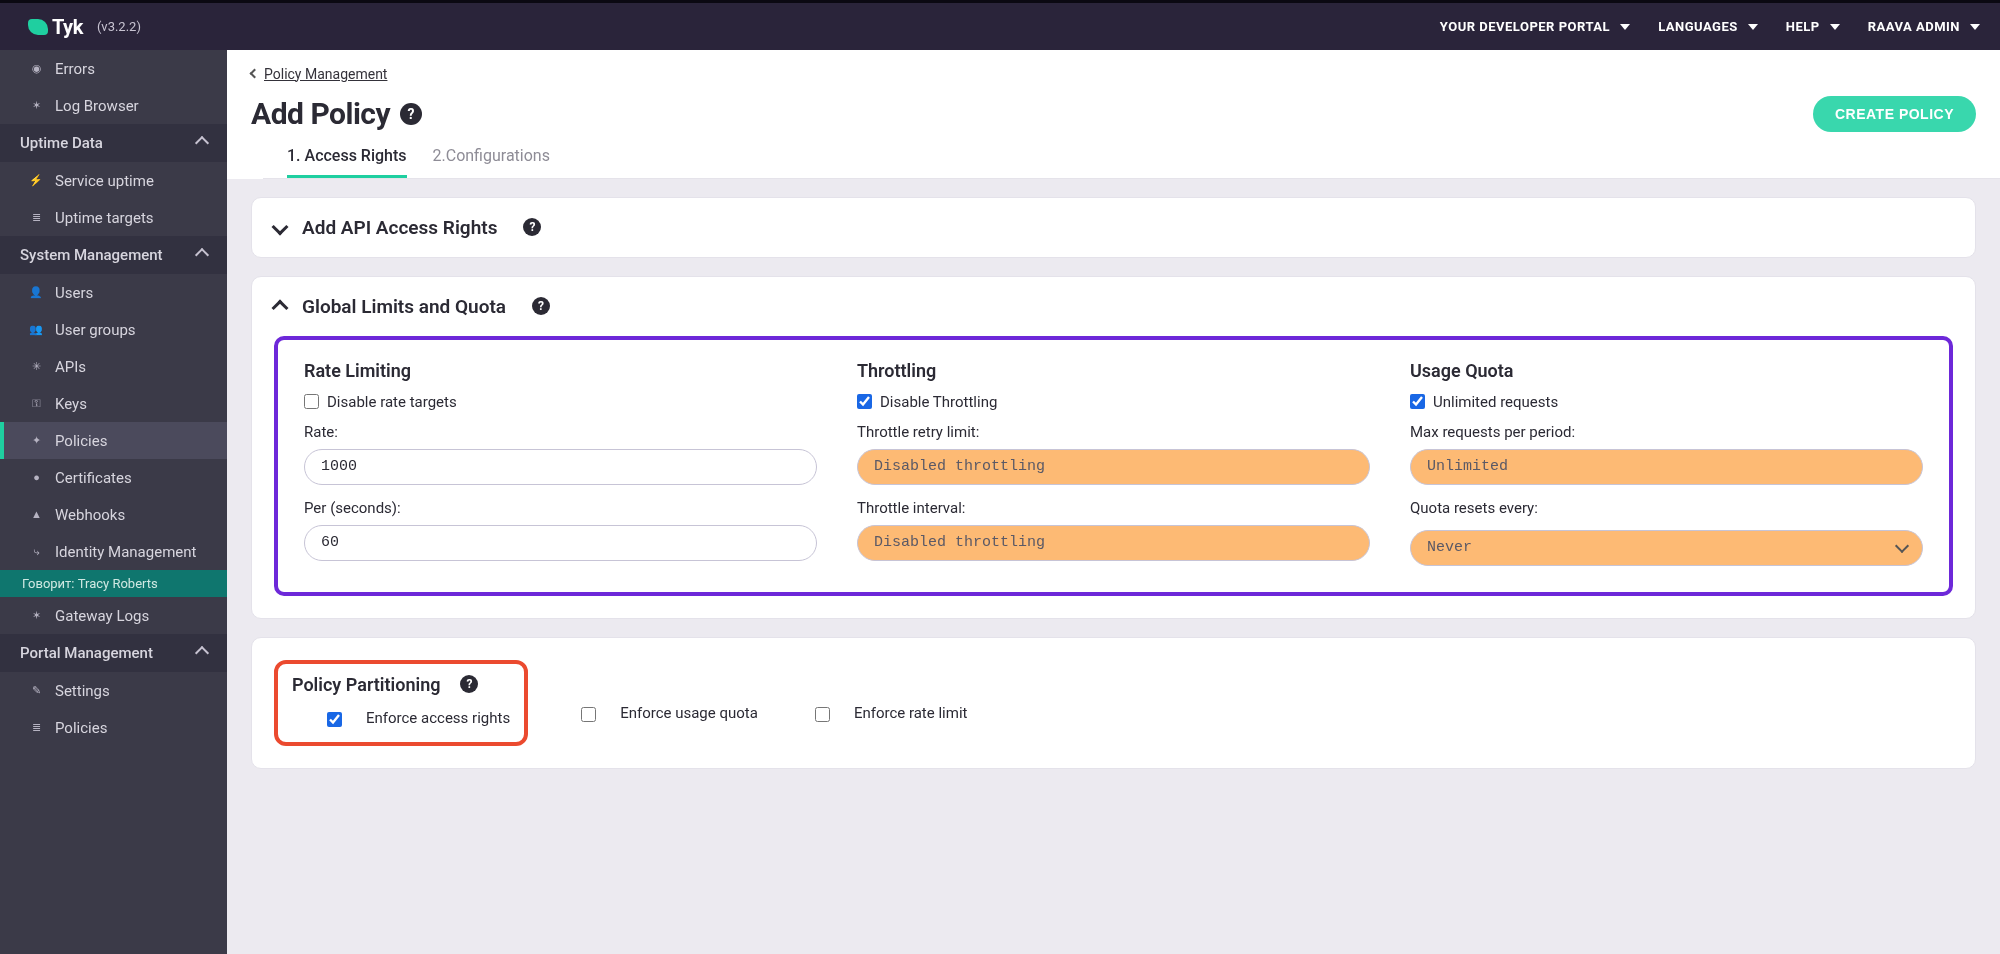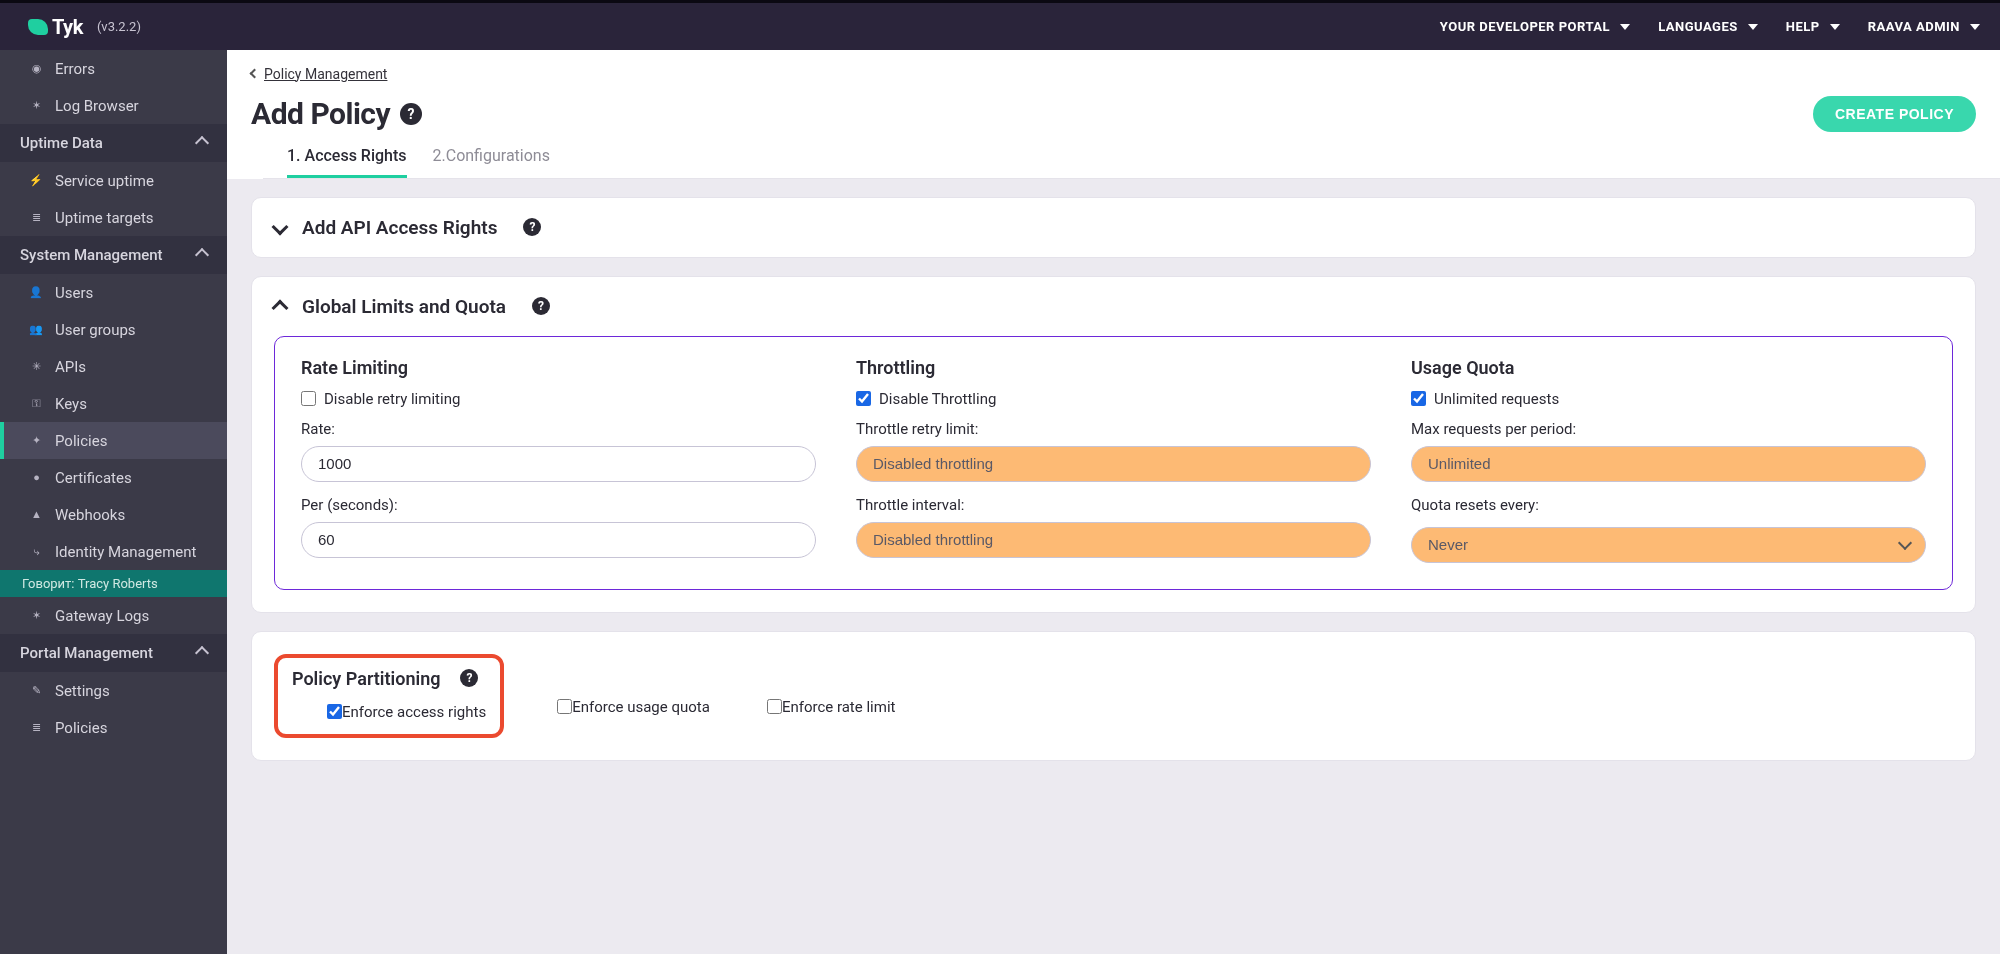--- a/index.html
+++ b/index.html
@@ -115,43 +115,43 @@
 .panel { background: #fff; border: 1px solid #e4e2ea; border-radius: 10px; margin-bottom: 18px; }
 .panel-header { display: flex; align-items: center; gap: 16px; padding: 18px 22px; cursor: pointer; }
 .panel-chevron {
   width: 12px; height: 12px; border-left: 3px solid #2b2a34; border-bottom: 3px solid #2b2a34;
   transform: rotate(-45deg);
 }
 .panel-chevron.up { transform: rotate(135deg); margin-top: 4px; }
 .panel-title { font-size: 19px; font-weight: 600; color: #2b2a34; }
 .panel-body { padding: 0 22px 22px 22px; }
 
-.limits-box { border: 1px solid #6d28d9; border-radius: 10px; padding: 20px 26px 26px 26px; display: grid; grid-template-columns: 1fr 1fr 1fr; gap: 26px 40px; }
+.limits-box { border: 4px solid #6d28d9; border-radius: 10px; padding: 20px 26px 26px 26px; display: grid; grid-template-columns: 1fr 1fr 1fr; gap: 26px 40px; }
 .col-title { font-size: 18px; font-weight: 600; color: #2b2a34; margin-bottom: 12px; }
 .check-line { display: flex; align-items: center; gap: 8px; font-size: 15px; color: #2b2a34; margin-bottom: 12px; }
 .check-line input[type="checkbox"] { width: 15px; height: 15px; accent-color: #1967e5; cursor: pointer; }
 .field-label { font-size: 15px; color: #2b2a34; margin-bottom: 8px; display: block; }
 .text-input, .select-input {
-  width: 100%; height: 36px; border: 1px solid #c7c4d6; border-radius: 18px; padding: 0 16px; font-size: 15px; color: #2b2a34; background: #fff;
+  width: 100%; height: 36px; border: 1px solid #c7c4d6; border-radius: 18px; padding: 0 16px; font-size: 15px; color: #2b2a34; background: #fff; font-family: Liberation Mono, monospace;
 }
 .text-input.disabled, .select-input.disabled { background: #fdba74; color: #5a5966; }
 .select-wrap { position: relative; margin-top: 13px; }
 .select-wrap .sel-chev { position: absolute; right: 16px; top: 50%; width: 10px; height: 10px; border-left: 2px solid #555; border-bottom: 2px solid #555; transform: translateY(-70%) rotate(-45deg); pointer-events: none; }
 .col .row2 { margin-top: 14px; }
 
 .partition-panel .panel-body { padding: 22px; }
 .partition-title-row { display: flex; align-items: center; gap: 10px; margin-bottom: 14px; }
 .partition-title { font-size: 18px; font-weight: 600; color: #2b2a34; }
 .red-highlight {
   border: 4px solid #eb4a2f;
   border-radius: 12px;
   padding: 10px 14px 12px 14px;
   display: inline-block;
 }
-.inline-check { display: inline-flex; align-items: center; gap: 0; font-size: 15px; color: #2b2a34; padding-left: 35px; }
+.inline-check { display: inline-flex; align-items: flex-end; gap: 24px; font-size: 15px; color: #2b2a34; padding-left: 35px; }
 .inline-check input { width: 15px; height: 15px; accent-color: #1967e5; cursor: pointer; }
 
 </style>
 </head>
 <body>
 
 <div class="topbar">
   <div class="logo">
     <span class="logo-mark"></span>
     <span class="logo-text">Tyk</span>
@@ -301,21 +301,21 @@
           <span class="panel-title">Global Limits and Quota</span>
           <span class="help-circle small">?</span>
         </div>
         <div class="panel-body">
           <div class="limits-box">
 
             <div class="col">
               <div class="col-title">Rate Limiting</div>
               <label class="check-line">
                 <input type="checkbox" style="">
-                <span>Disable retry limiting</span>
+                <span>Disable rate targets</span>
               </label>
               <label class="field-label">Rate:</label>
               <input class="text-input" value="1000" style="">
               <div class="row2">
                 <label class="field-label">Per (seconds):</label>
                 <input class="text-input" value="60" style="">
               </div>
             </div>
 
             <div class="col">

